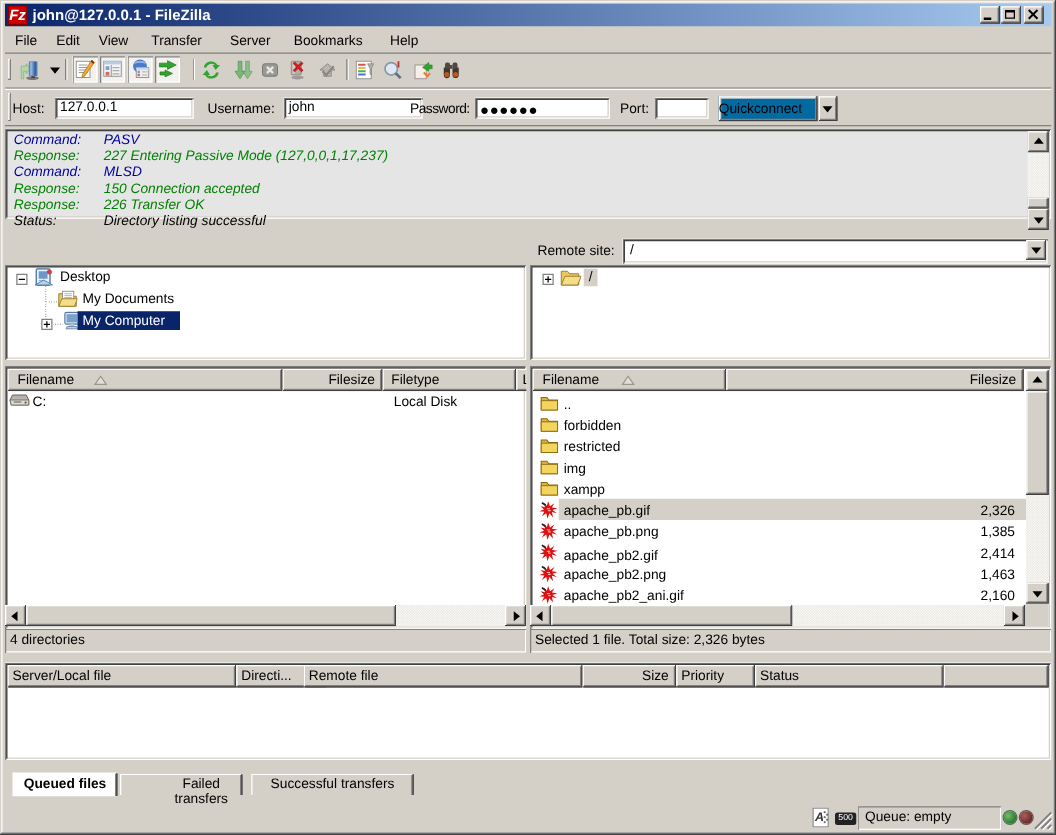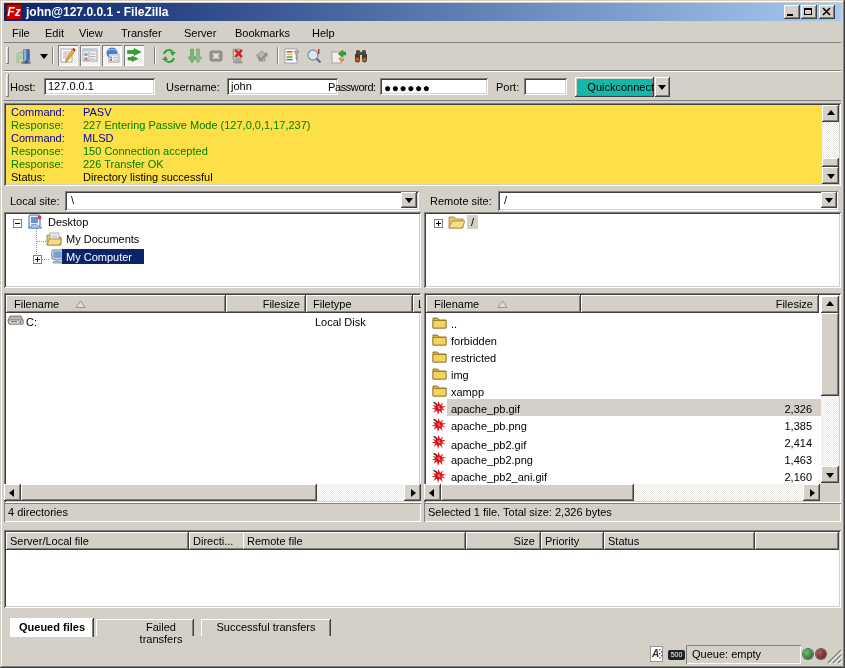--- a/index.html
+++ b/index.html
@@ -32,22 +32,22 @@
   background-size:2px 2px; background-position:0 0,1px 1px; }
 .ticon { position:absolute; width:16px; height:16px; }
 
 
 #qcbar { left:4px; top:71px; width:837px; height:30px; border-top:1px solid #fff; border-bottom:1px solid #808080; }
 .qlabel { position:absolute; top:9px; }
 .qinput { position:absolute; top:6px; height:17px; background:#fff; font-size:11px; padding:2px 3px 0 4px;
   box-shadow: inset 1px 1px #808080, inset -1px -1px #fff, inset 2px 2px #404040, inset -2px -2px #d4d0c8; }
 
 
-#msglog { left:4px; top:103px; width:837px; height:83px; background:#fde047;
-  box-shadow: inset 1px 1px #808080, inset -1px -1px #fff, inset 2px 2px #404040, inset -2px -2px #d4d0c8; }
+#msglog { left:4px; top:103px; width:837px; height:72px; background:#e5e5e5;
+  box-shadow: inset 1px 1px #808080, inset -1px -1px #fff, inset 2px 2px #404040, inset -2px -2px #d4d0c8; font-style: italic; }
 .mrow { position:absolute; left:7px; height:13px; line-height:13px; white-space:pre; }
 .mlabel { display:inline-block; width:72px; }
 .cmd { color:#0000a0; }
 .resp { color:#008000; }
 
 
 .sb-btn { position:absolute; background:#d4d0c8;
   box-shadow: inset -1px -1px #404040, inset 1px 1px #fff, inset -2px -2px #808080, inset 2px 2px #d4d0c8;
   display:flex; align-items:center; justify-content:center; }
 .sb-track { position:absolute; background-color:#e9e7e1;
@@ -224,21 +224,21 @@
   <div id="qcbar" class="abs">
     <div class="grip" style="left:2px; top:2px; height:23px;"></div>
     <span class="qlabel" style="left:6px;">Host:</span>
     <div class="qinput" style="left:40px; width:111px;">127.0.0.1</div>
     <span class="qlabel" style="left:162px;">Username:</span>
     <div class="qinput" style="left:223px; width:111px;">john</div>
     <span class="qlabel" style="left:324px; letter-spacing:-0.4px;">Password:</span>
     <div class="qinput" style="left:376px; width:108px; letter-spacing:0.5px; font-size:12px; padding-top:3px;">●●●●●●</div>
     <span class="qlabel" style="left:492px;">Port:</span>
     <div class="qinput" style="left:520px; width:43px;"></div>
-    <div class="abs raised" style="left:571px; top:5px; width:79px; height:20px; text-align:right; line-height:20px; background:#14b8a6;">Quickconnect</div>
+    <div class="abs raised" style="left:571px; top:5px; width:79px; height:20px; text-align:left; line-height:20px; background:#0369a1;">Quickconnect</div>
     <div class="abs raised" style="left:651px; top:5px; width:15px; height:20px; background:#d4d0c8;">
       <div class="arr abs" style="left:3px; top:8px; border-left:4px solid transparent; border-right:4px solid transparent; border-top:5px solid #000;"></div>
     </div>
   </div>
   <div id="msglog" class="abs">
     <div class="mrow cmd" style="top:3px;"><span class="mlabel">Command:</span>PASV</div>
     <div class="mrow resp" style="top:16px;"><span class="mlabel">Response:</span>227 Entering Passive Mode (127,0,0,1,17,237)</div>
     <div class="mrow cmd" style="top:29px;"><span class="mlabel">Command:</span>MLSD</div>
     <div class="mrow resp" style="top:42px;"><span class="mlabel">Response:</span>150 Connection accepted</div>
     <div class="mrow resp" style="top:55px;"><span class="mlabel">Response:</span>226 Transfer OK</div>
@@ -247,27 +247,20 @@
 
   <div class="sb-btn" style="left:822px; top:105px; width:17px; height:17px;">
       <div class="arr" style="border-left:4px solid transparent; border-right:4px solid transparent; border-bottom:5px solid #000; margin-top:-2px;"></div>
     </div>
   <div class="sb-track" style="left:822px; top:122px; width:17px; height:36px;"></div>
   <div class="sb-thumb" style="left:822px; top:158px; width:17px; height:9px;"></div>
   <div class="sb-btn" style="left:822px; top:167px; width:17px; height:17px;">
       <div class="arr" style="border-left:4px solid transparent; border-right:4px solid transparent; border-top:5px solid #000; margin-top:2px;"></div>
     </div>
 
-  <div class="abs" style="left:4px; top:190px; width:417px; height:22px;">
-    <span class="combolabel" style="left:6px;">Local site:</span>
-    <div class="combo" style="left:61px; width:354px; padding:3px 0 0 6px;">\</div>
-    <div class="combobtn" style="left:397px;">
-        <div class="arr" style="border-left:4px solid transparent; border-right:4px solid transparent; border-top:5px solid #000;"></div>
-      </div>
-  </div>
 
   <div class="abs" style="left:424px; top:190px; width:417px; height:22px;">
     <span class="combolabel" style="left:6px;">Remote site:</span>
     <div class="combo" style="left:74px; width:340px; padding:3px 0 0 6px;">/</div>
     <div class="combobtn" style="left:397px;">
         <div class="arr" style="border-left:4px solid transparent; border-right:4px solid transparent; border-top:5px solid #000;"></div>
       </div>
   </div>
 
   <div class="tree abs" style="left:4px; top:212px; width:417px; height:76px;">

